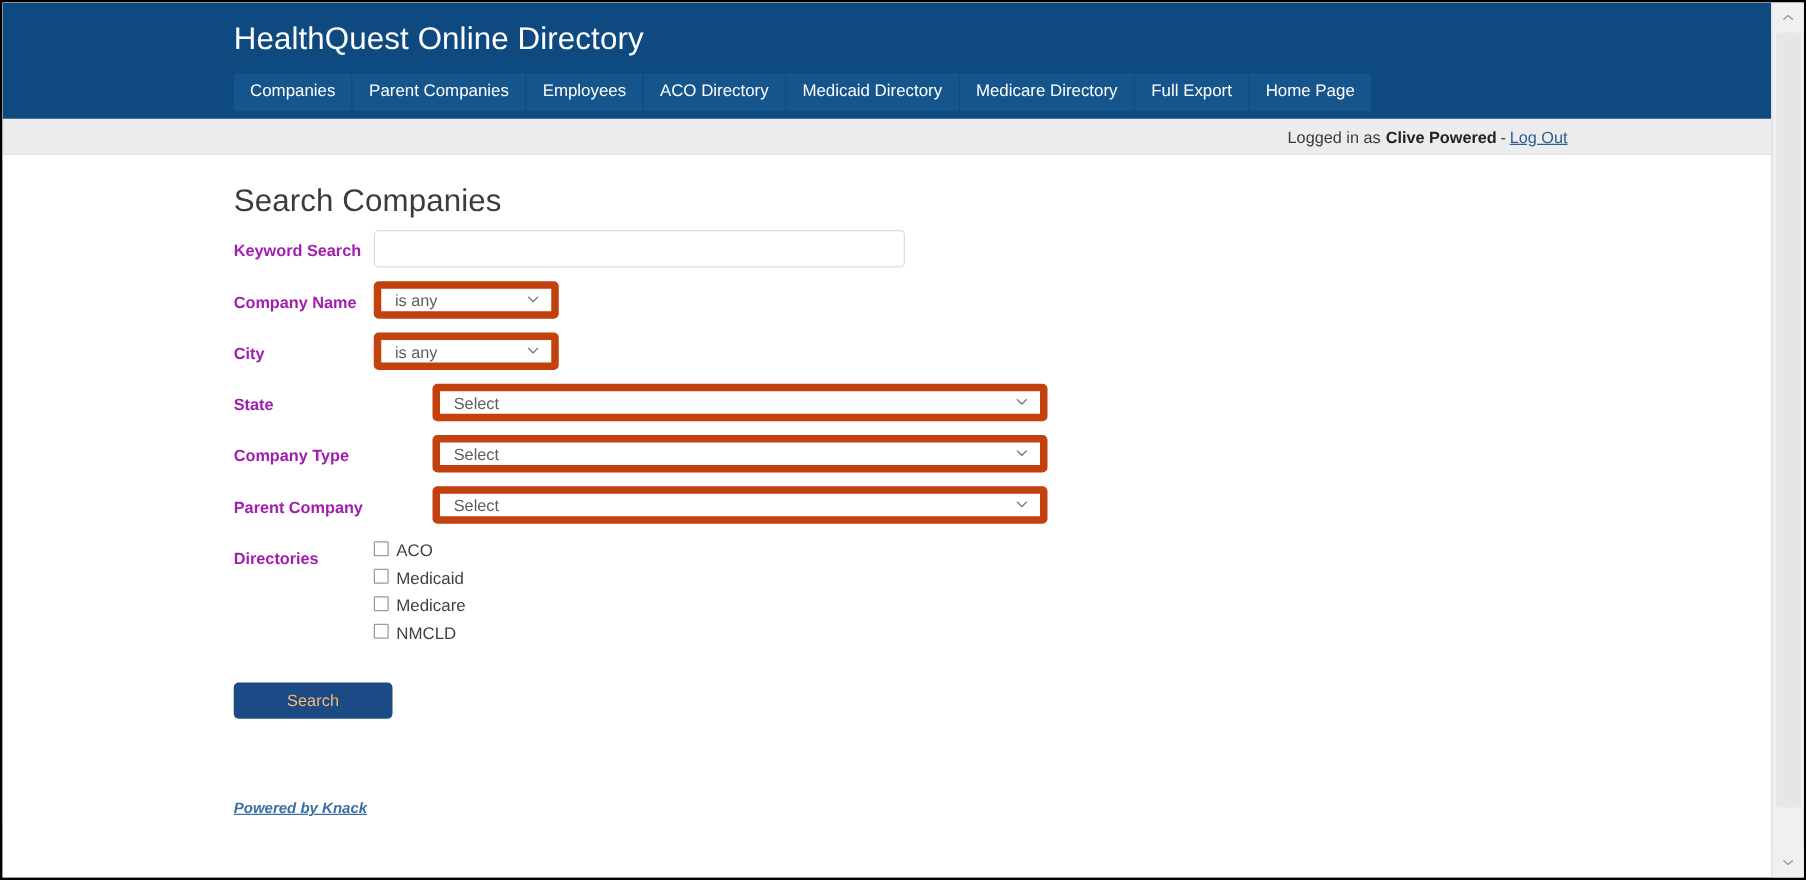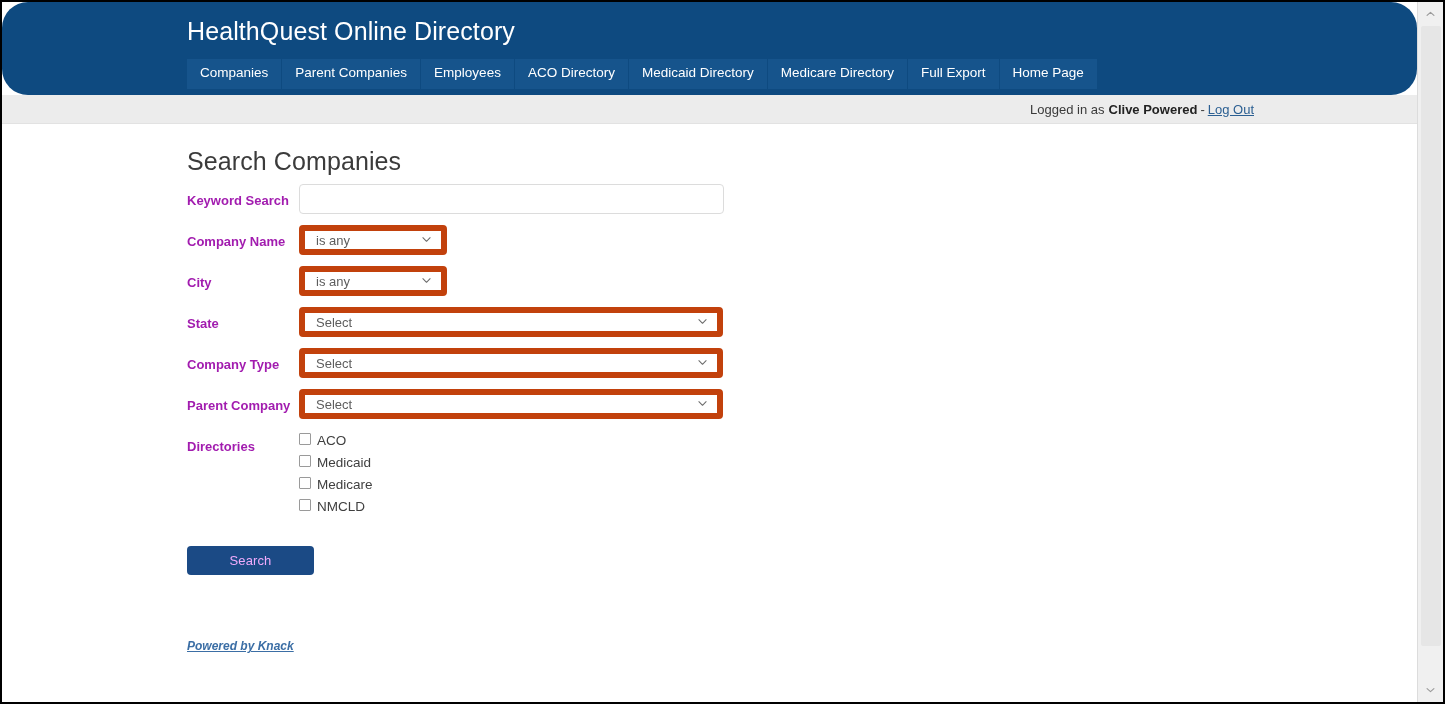--- a/index.html
+++ b/index.html
@@ -35,21 +35,20 @@
     overflow: hidden;
   }
 
   
   .header {
     background: #0e4a80;
     height: 93px;
     padding-left: 185px;
     padding-top: 12px;
     position: relative;
-    border-radius: 26px;
   }
   .site-title {
     color: #ffffff;
     font-size: 25px;
     font-weight: 400;
     letter-spacing: 0.1px;
     line-height: 34px;
     margin: 0;
     padding: 0;
   }
@@ -141,21 +140,21 @@
     height: 30px;
     display: flex;
     align-items: center;
     padding: 0 28px 0 11px;
     font-size: 13px;
     color: #5d5d5d;
     cursor: pointer;
     user-select: none;
   }
   .select-box.sm { width: 148px; }
-  .select-box.lg { width: 424px; }
+  .select-box.lg { width: 492px; margin-left: 47px; }
   .chev {
     position: absolute;
     right: 10px;
     top: 50%;
     width: 9px;
     height: 9px;
     margin-top: -5px;
     pointer-events: none;
   }
   .chev svg { display: block; }
@@ -185,21 +184,21 @@
     color: #3f3f3f;
     line-height: 16px;
   }
 
   .search-btn {
     margin-top: 14px;
     margin-left: 0;
     width: 127px;
     height: 29px;
     background: #1b4a85;
-    color: #f0abfc;
+    color: #fdba74;
     font-size: 13px;
     font-family: "Liberation Sans", sans-serif;
     border: none;
     border-radius: 4px;
     cursor: pointer;
     letter-spacing: 0.1px;
   }
 
   .powered {
     margin-top: 64px;

